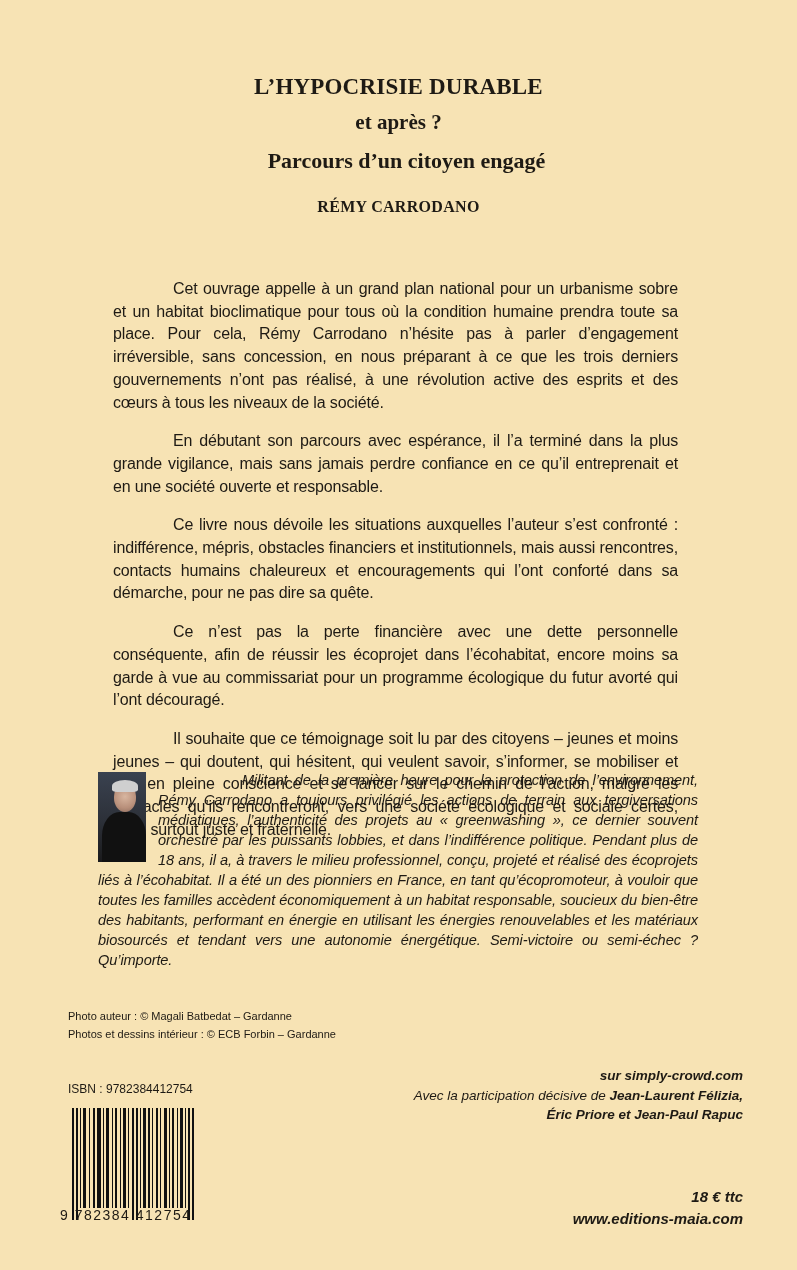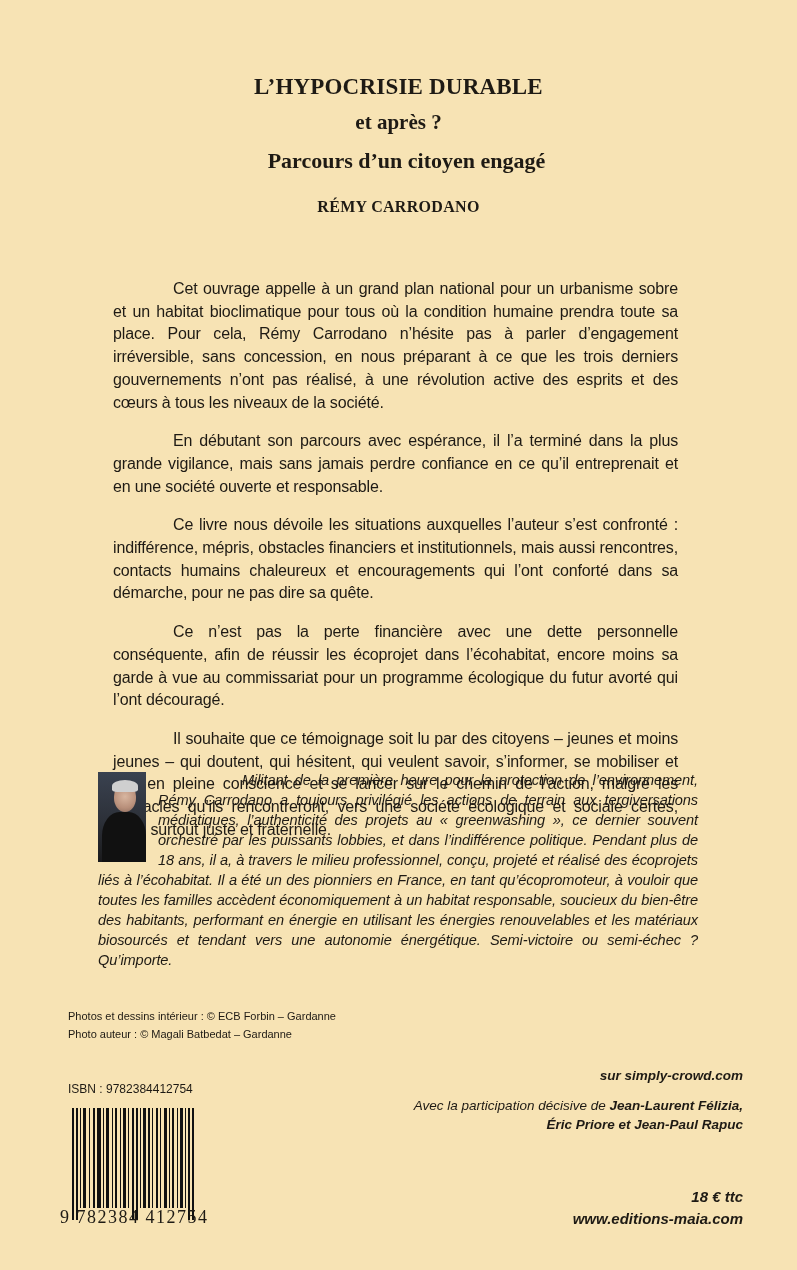--- a/index.html
+++ b/index.html
@@ -90,39 +90,39 @@
     top: 1108px;
     width: 130px;
     height: 112px;
   }
   .barcode svg { display: block; }
   .barcode-digits {
     position: absolute;
     left: 60px;
     top: 1207px;
     width: 170px;
-    font-family: Liberation Serif, serif;
-    font-size: 18px;
+    font-family: Liberation Sans, sans-serif;
+    font-size: 14px;
     letter-spacing: 1.5px;
     background: transparent;
   }
 
   .promo {
     position: absolute;
     right: 54px;
     top: 1066px;
     width: 420px;
     text-align: right;
     font-family: "Liberation Sans", "DejaVu Sans", sans-serif;
     font-style: italic;
     font-size: 13.5px;
     line-height: 19.5px;
   }
   .promo .strong { font-weight: bold; }
-  .promo .block2 { margin-top: 10px; }
+  .promo .block2 { }
 
   .price {
     position: absolute;
     right: 54px;
     top: 1186px;
     text-align: right;
     font-family: "Liberation Sans", "DejaVu Sans", sans-serif;
     font-style: italic;
     font-weight: bold;
     font-size: 15px;
@@ -148,22 +148,22 @@
 <div class="bio">
   <div class="photo" title="Portrait de l’auteur">
     <div class="body"></div>
     <div class="face"></div>
     <div class="hair"></div>
   </div>
   <span class="first-line-indent"></span><span>Militant de la première heure pour la protection de l’environnement, Rémy Carrodano a toujours privilégié les actions de terrain aux tergiversations médiatiques, l’authenticité des projets au « greenwashing », ce dernier souvent orchestré par les puissants lobbies, et dans l’indifférence politique. Pendant plus de 18 ans, il a, à travers le milieu professionnel, conçu, projeté et réalisé des écoprojets liés à l’écohabitat. Il a été un des pionniers en France, en tant qu’écopromoteur, à vouloir que toutes les familles accèdent économiquement à un habitat responsable, soucieux du bien-être des habitants, performant en énergie en utilisant les énergies renouvelables et les matériaux biosourcés et tendant vers une autonomie énergétique. Semi-victoire ou semi-échec ? Qu’importe.</span>
 </div>
 
 <div class="credits">
+  <div>Photo auteur : © Magali Batbedat – Gardanne</div>
   <div>Photos et dessins intérieur : © ECB Forbin – Gardanne</div>
-  <div>Photo auteur : © Magali Batbedat – Gardanne</div>
 </div>
 
 <div class="isbn-label">ISBN : 9782384412754</div>
 
 <div class="barcode">
   <svg width="130" height="112" viewBox="0 0 130 112">
     <g fill="#111">
       <rect x="0" y="0" width="2" height="112"></rect>
       <rect x="4" y="0" width="2" height="112"></rect>
       <rect x="8" y="0" width="1" height="100"></rect>

